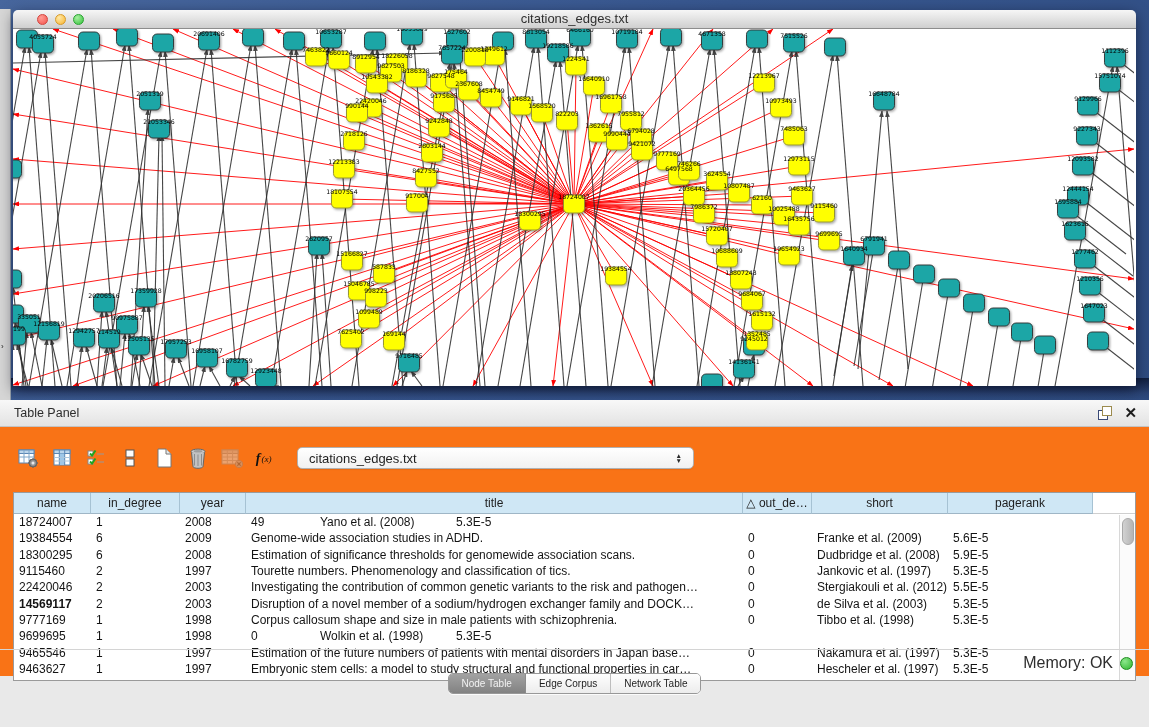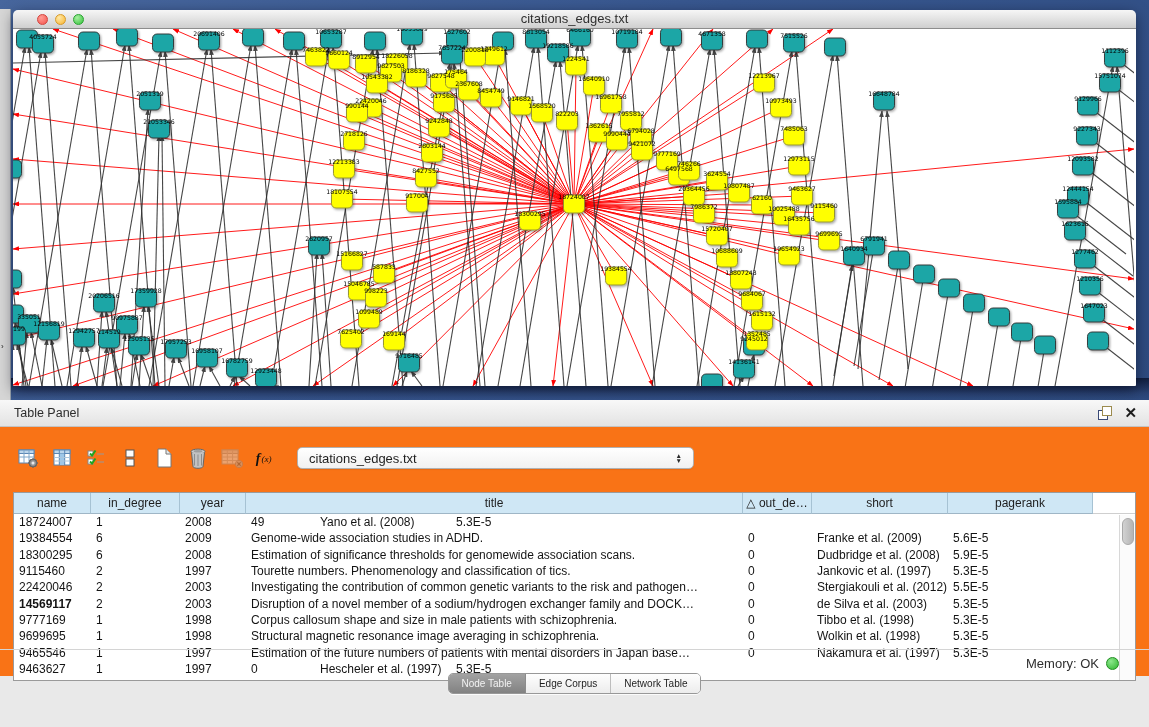--- a/index.html
+++ b/index.html
@@ -64,21 +64,21 @@
   .tabs{position:absolute;left:50%;top:273px;transform:translateX(-50%);display:flex;
       height:19px;border:1px solid #989898;border-radius:5px;overflow:hidden;
       box-shadow:0 1px 0 rgba(255,255,255,.8);font-size:10px;}
   .tab{display:flex;align-items:center;padding:0 13px;background:linear-gradient(#fefefe,#ececec);
       color:#1e1e1e;border-right:1px solid #bdbdbd;}
   .tab:last-child{border-right:none;}
   .tab.selected{background:linear-gradient(#a2a2a2,#828282);color:#f3f3f3;border-right-color:#8c8c8c;}
 
   .statusbar{position:absolute;left:0;bottom:0;width:1149px;height:27px;box-sizing:border-box;
       border-top:1px solid #d4d4d4;display:flex;align-items:center;justify-content:flex-end;
-      padding-right:30px;font-size:13px;color:#2e2e2e;}
+      padding-right:16px;font-size:16px;color:#2e2e2e;}
   .mem-dot{width:13px;height:13px;border-radius:50%;margin-left:7px;box-sizing:border-box;
       background:radial-gradient(circle at 35% 30%,#8ce78c,#2fb62f);border:1px solid #1f8d1f;}
 </style>
 </head>
 <body>
 
 <div class="desktop">
   <div class="desktop-shadow"></div>
   <div class="left-strip">
     <div class="strip-mark">›</div>
@@ -735,38 +735,38 @@
           <div class="td" style="width: 66px;">1998</div>
           <div class="td" style="width: 497px;">Corpus callosum shape and size in male patients with schizophrenia.</div>
           <div class="td" style="width: 69px;">0</div>
           <div class="td" style="width: 136px;">Tibbo et al. (1998)</div>
           <div class="td" style="width: 145px;">5.3E-5</div>
         </div>
         <div class="trow">
           <div class="td" style="width: 77px;">9699695</div>
           <div class="td" style="width: 89px;">1</div>
           <div class="td" style="width: 66px;">1998</div>
-          <div class="td" style="width: 497px;">Structural magnetic resonance image averaging in schizophrenia.</div>
           <div class="td" style="width: 69px;">0</div>
           <div class="td" style="width: 136px;">Wolkin et al. (1998)</div>
           <div class="td" style="width: 145px;">5.3E-5</div>
         </div>
         <div class="trow">
           <div class="td" style="width: 77px;">9465546</div>
           <div class="td" style="width: 89px;">1</div>
           <div class="td" style="width: 66px;">1997</div>
           <div class="td" style="width: 497px;">Estimation of the future numbers of patients with mental disorders in Japan base…</div>
           <div class="td" style="width: 69px;">0</div>
           <div class="td" style="width: 136px;">Nakamura et al. (1997)</div>
           <div class="td" style="width: 145px;">5.3E-5</div>
         </div>
         <div class="trow">
           <div class="td" style="width: 77px;">9463627</div>
           <div class="td" style="width: 89px;">1</div>
           <div class="td" style="width: 66px;">1997</div>
+          <div class="td" style="width: 497px;">Embryonic stem cells: a model to study structural and functional properties in car…</div>
           <div class="td" style="width: 69px;">0</div>
           <div class="td" style="width: 136px;">Hescheler et al. (1997)</div>
           <div class="td" style="width: 145px;">5.3E-5</div>
         </div>
       </div>
     <div class="vscroll">
       <div class="vthumb"></div>
     </div>
   </div>
 

